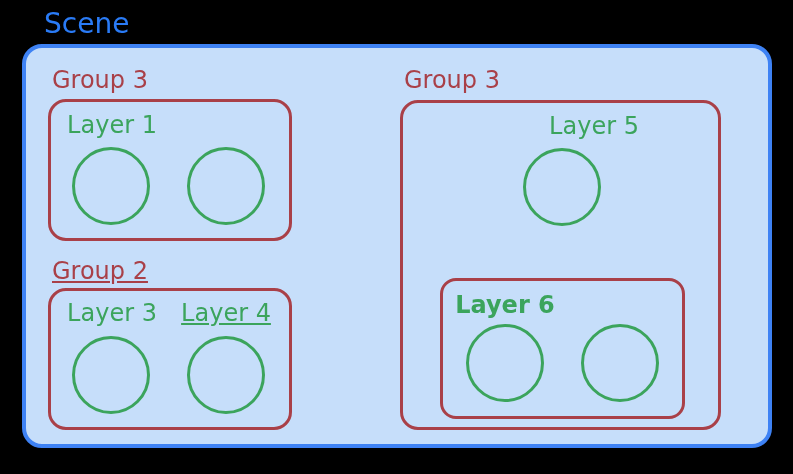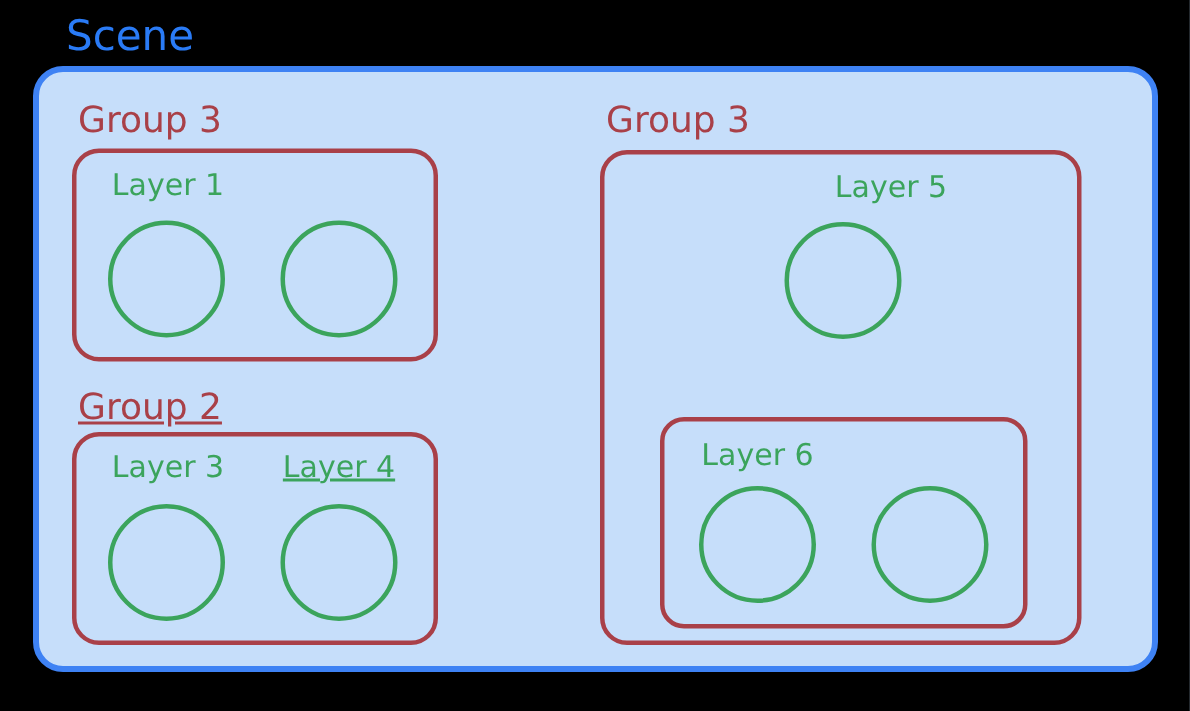--- a/index.html
+++ b/index.html
@@ -44,21 +44,21 @@
   }
   .group-label {
     position: absolute;
     font-size: 24px;
     line-height: 1.2;
     color: var(--group_red, #A94048);
     white-space: nowrap;
   }
   .layer-label {
     position: absolute;
-    font-size: 20px;
+    font-size: 24px;
     line-height: 1.2;
     color: var(--layer_green, #3BA45C);
     transform: translateX(-50%);
     white-space: nowrap;
   }
   .layer-circle {
     position: absolute;
     box-sizing: border-box;
     width: 78px;
     height: 78px;
@@ -87,17 +87,17 @@
   <div class="layer-label" style="left:226px; top:299px;text-decoration:underline;">Layer 4</div>
   <div class="layer-circle" style="left:72px; top:336px;"></div>
   <div class="layer-circle" style="left:187px; top:336px;"></div>
 
   <div class="group-label" style="left:404px; top:66px;">Group 3</div>
   <div class="group-box" style="left:400px; top:100px; width:321px; height:330px;"></div>
   <div class="layer-label" style="left:562px; top:112px;margin-left:32px;">Layer 5</div>
   <div class="layer-circle" style="left:523px; top:148px;"></div>
 
   <div class="group-box" style="left:440px; top:278px; width:245px; height:141px; border-radius:16px;"></div>
-  <div class="layer-label" style="left:505px; top:291px;">Layer 6</div>
+  <div class="layer-label" style="left:505px; top:291px;font-weight:bold;">Layer 6</div>
   <div class="layer-circle" style="left:466px; top:324px;"></div>
   <div class="layer-circle" style="left:581px; top:324px;"></div>
 
 </div>
 
 </body></html>

